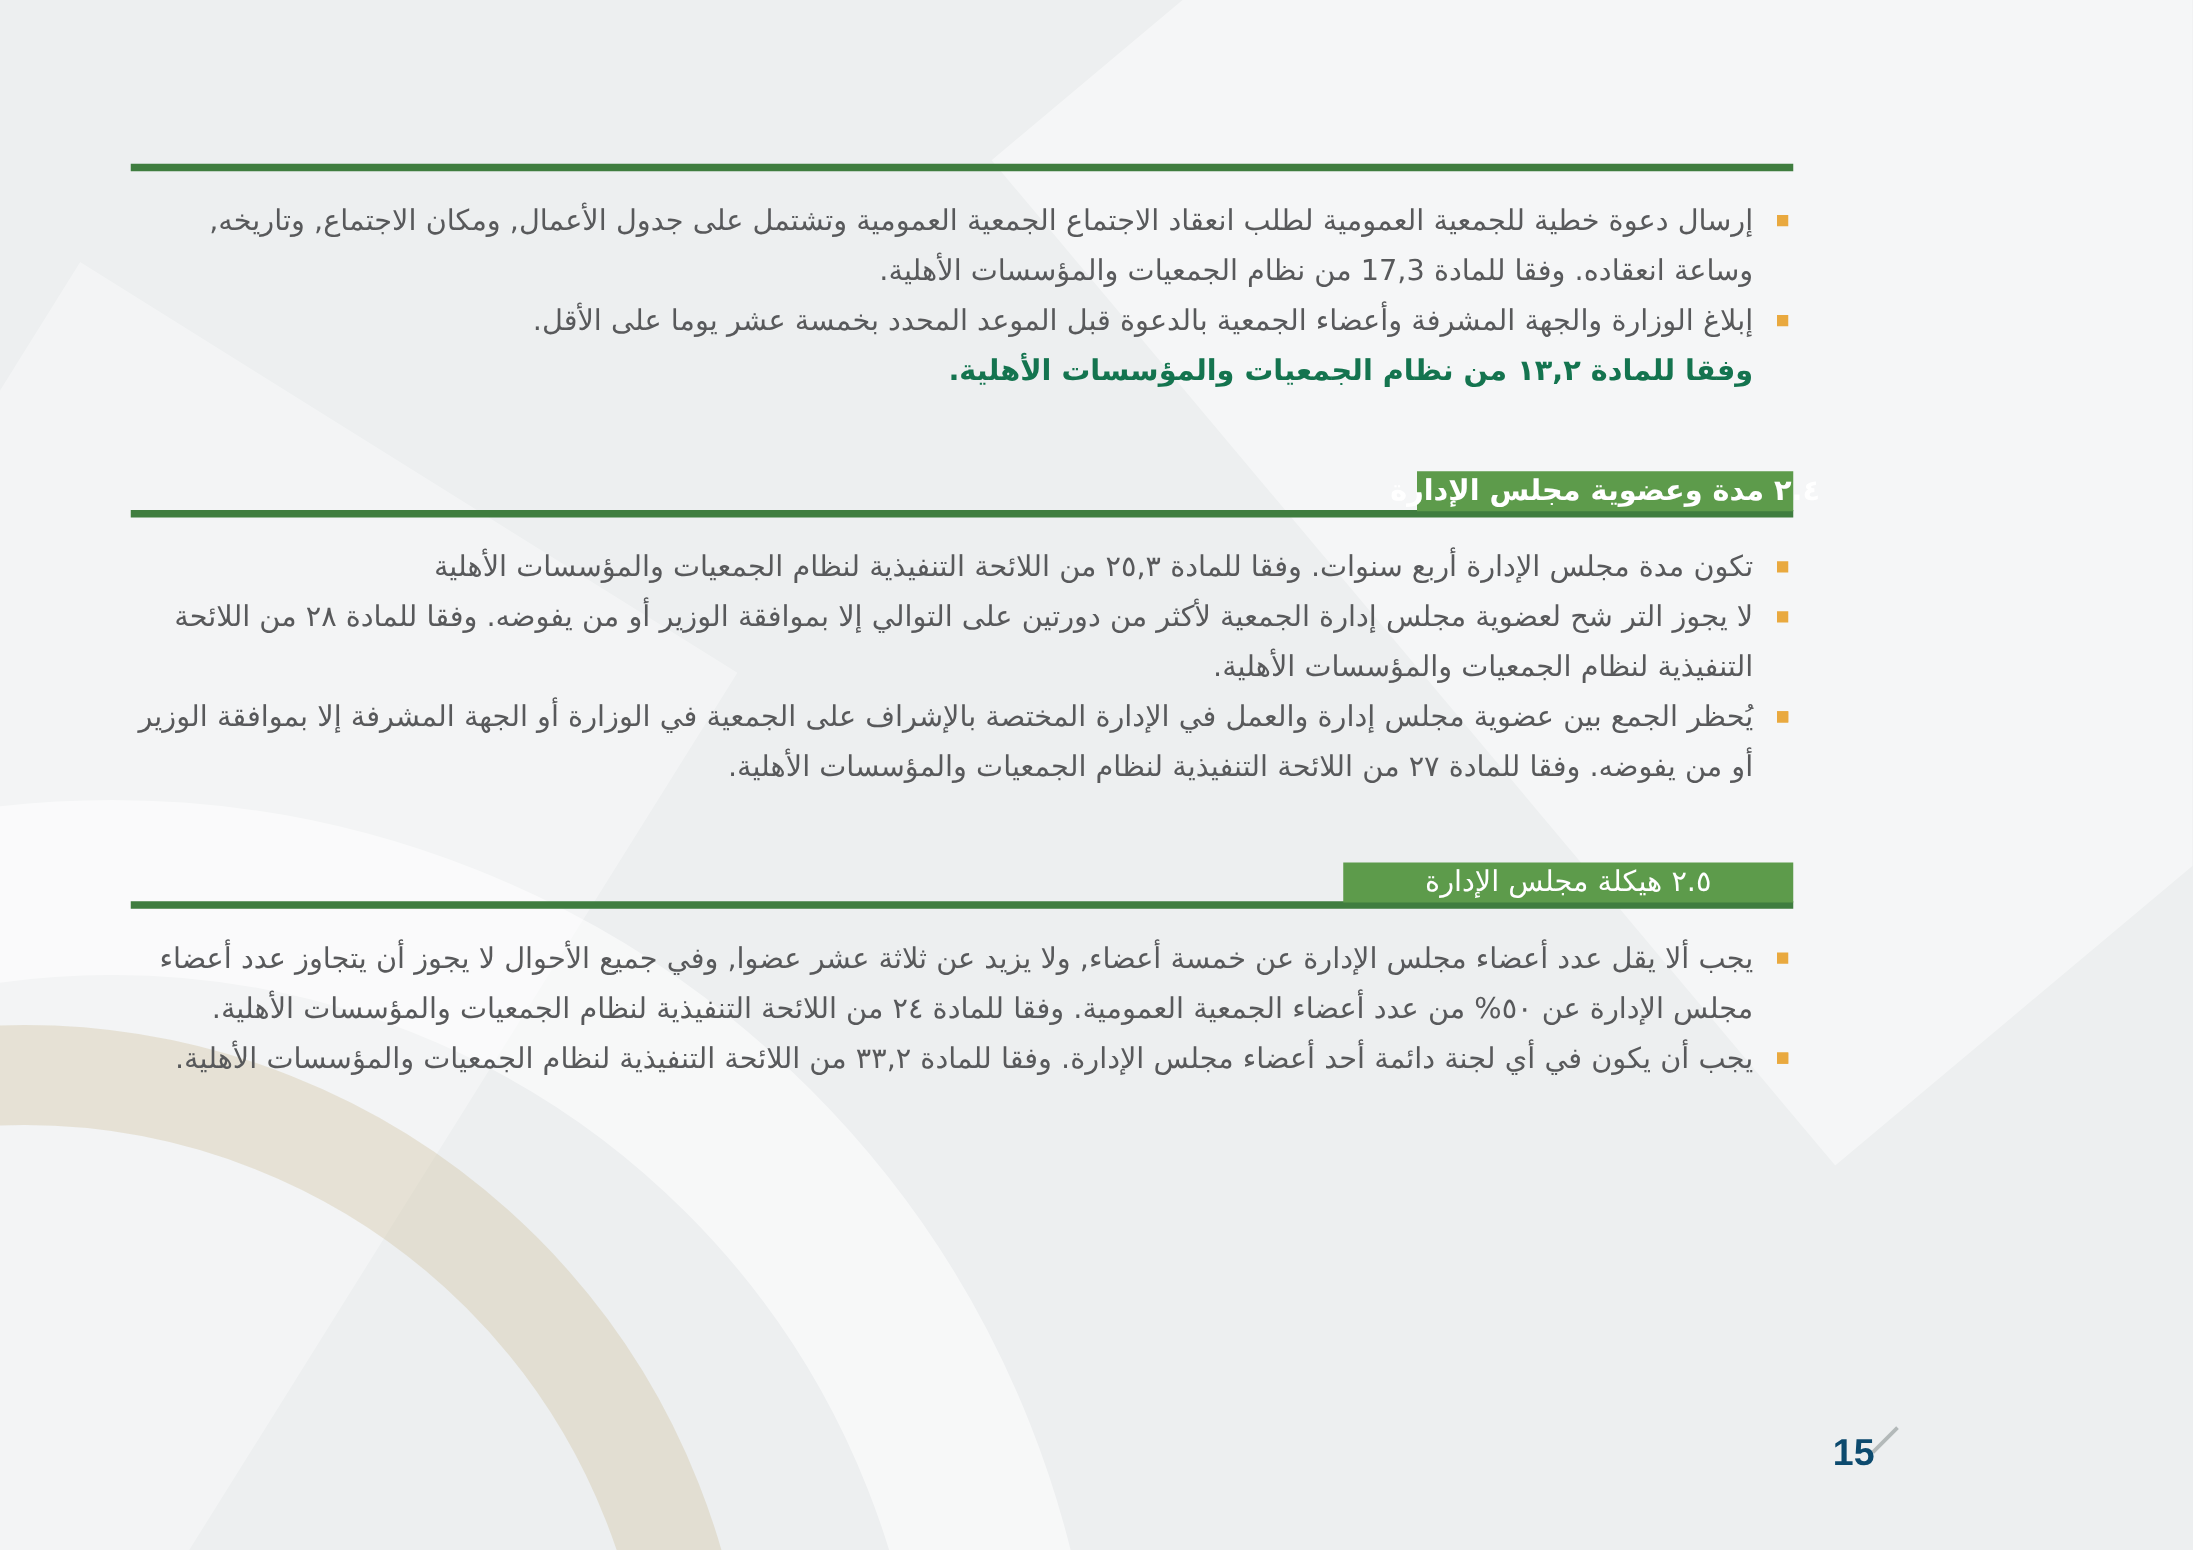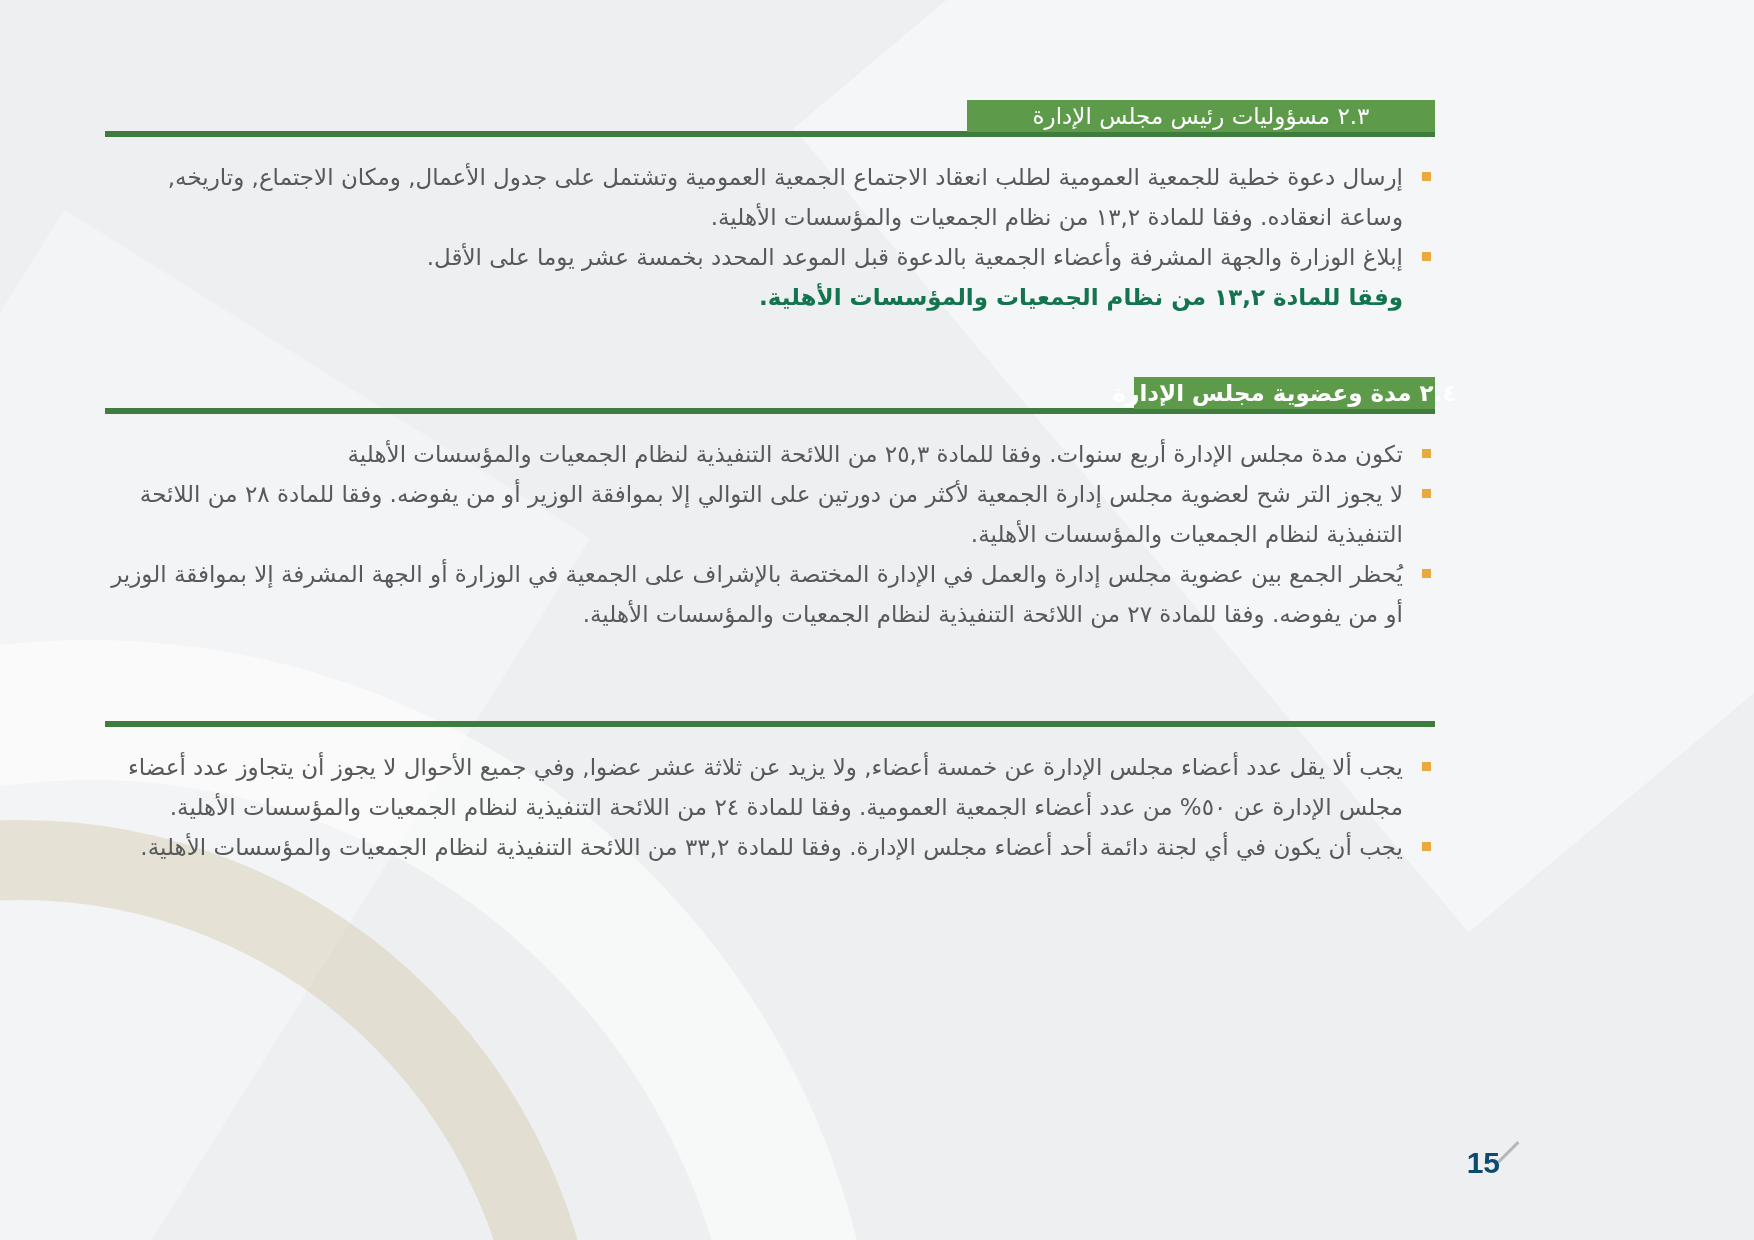--- a/index.html
+++ b/index.html
@@ -49,28 +49,25 @@
 
 <div class="deco band1"></div>
 <div class="deco band2"></div>
 <div class="deco white-ring"></div>
 <div class="deco tan-ring"></div>
 
 <div class="content">
 
   <div class="sec-header">
     <div class="sec-rule"></div>
-    <div class="sec-bar w1">
-      <span>٢.٣ مسؤوليات رئيس مجلس الإدارة</span>
-    </div>
   </div>
   <ul class="bullets">
     <li>
       <span class="bullet-sq"></span>
-      <span>إرسال دعوة خطية للجمعية العمومية لطلب انعقاد الاجتماع الجمعية العمومية وتشتمل على جدول الأعمال, ومكان الاجتماع, وتاريخه, وساعة انعقاده. وفقا للمادة ١٣,٢ من نظام الجمعيات والمؤسسات الأهلية.</span>
+      <span>إرسال دعوة خطية للجمعية العمومية لطلب انعقاد الاجتماع الجمعية العمومية وتشتمل على جدول الأعمال, ومكان الاجتماع, وتاريخه, وساعة انعقاده. وفقا للمادة 17,3 من نظام الجمعيات والمؤسسات الأهلية.</span>
     </li>
     <li>
       <span class="bullet-sq"></span>
       <span>إبلاغ الوزارة والجهة المشرفة وأعضاء الجمعية بالدعوة قبل الموعد المحدد بخمسة عشر يوما على الأقل.</span>
       <span class="hl hl-line">وفقا للمادة ١٣,٢  من نظام الجمعيات والمؤسسات الأهلية.</span>
     </li>
   </ul>
 
   <div class="sec-header h2">
     <div class="sec-rule"></div>
@@ -91,20 +88,23 @@
       <span class="bullet-sq"></span>
     </li>
     <li>
       <span class="bullet-sq"></span>
       <span>يُحظر الجمع بين عضوية مجلس إدارة والعمل في الإدارة المختصة بالإشراف على الجمعية في الوزارة أو الجهة المشرفة إلا بموافقة الوزير أو من يفوضه. وفقا للمادة ٢٧ من اللائحة التنفيذية لنظام الجمعيات والمؤسسات الأهلية.</span>
     </li>
   </ul>
 
   <div class="sec-header h3">
     <div class="sec-rule"></div>
+    <div class="sec-bar w3">
+      <span>٢.٥ هيكلة مجلس الإدارة</span>
+    </div>
   </div>
   <ul class="bullets">
     <li>
       <span class="bullet-sq"></span>
       <span>يجب ألا يقل عدد أعضاء مجلس الإدارة عن خمسة أعضاء, ولا يزيد عن ثلاثة عشر عضوا, وفي جميع الأحوال لا يجوز أن يتجاوز عدد أعضاء مجلس الإدارة عن ٥٠% من عدد أعضاء الجمعية العمومية. وفقا للمادة ٢٤ من اللائحة التنفيذية لنظام الجمعيات والمؤسسات الأهلية.</span>
     </li>
     <li>
       <span class="bullet-sq"></span>
     </li>
     <li>

